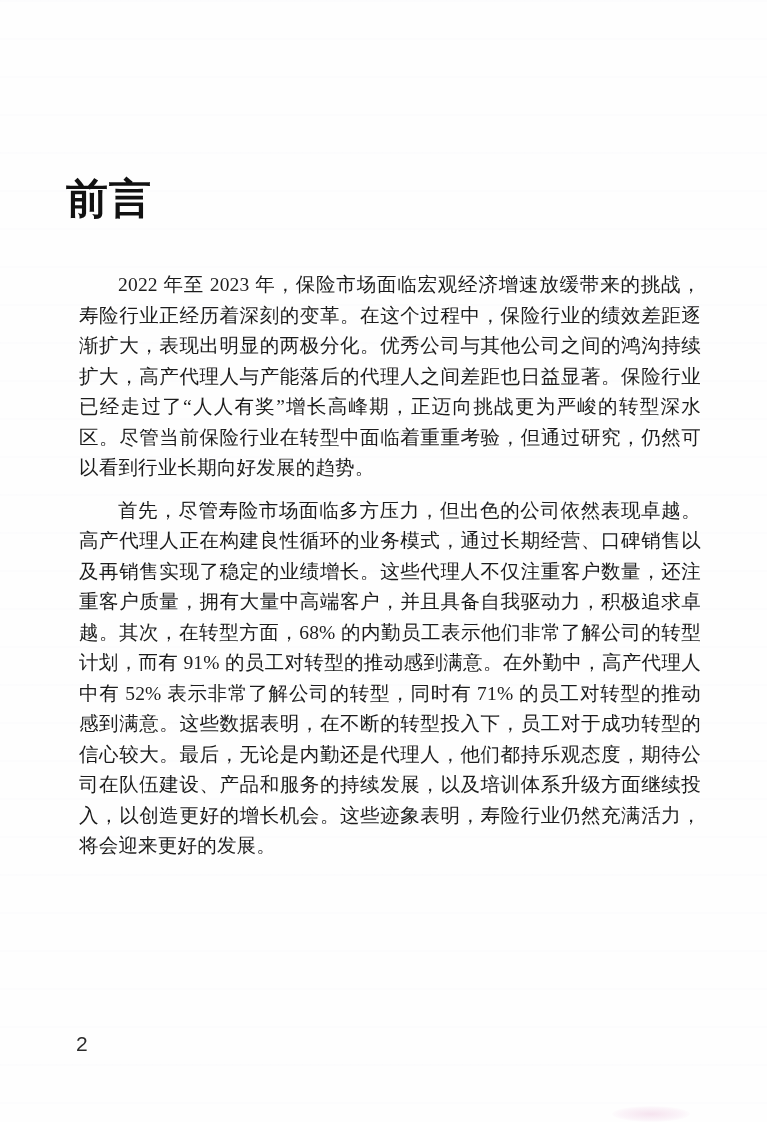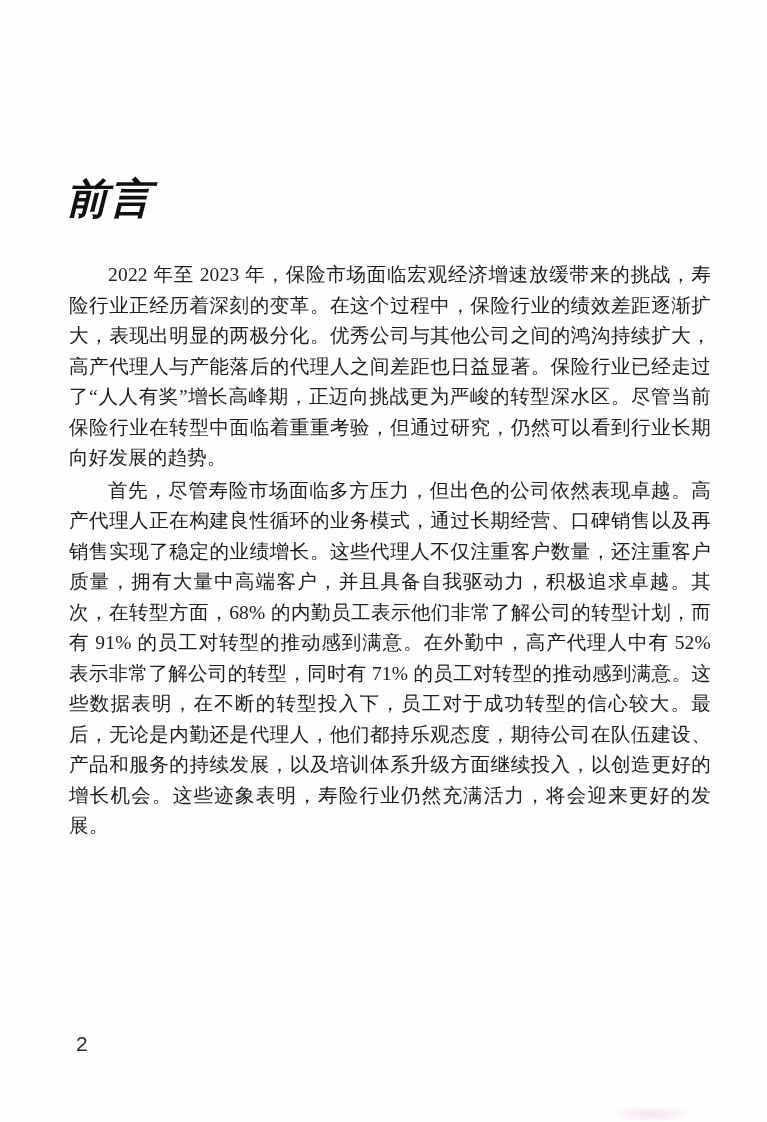--- a/index.html
+++ b/index.html
@@ -27,31 +27,30 @@
     position: absolute;
     left: 66px;
     top: 176px;
     margin: 0;
     font-family: "Liberation Sans", "DejaVu Sans", sans-serif;
     font-weight: 900;
     font-size: 42px;
     line-height: 1.1;
     letter-spacing: 1px;
     color: #111111;
-    font-style: italic;
   }
   .body-text {
     position: absolute;
     left: 67px;
     top: 258px;
     width: 646px;
     color: #1c1c1c;
   }
   .body-text p {
-    margin: 2px;
+    margin: 12px;
     font-size: 19.5px;
     line-height: 30.5px;
     text-align: justify;
     text-indent: 2em;
     letter-spacing: 0.2px;
   }
   .page-number {
     position: absolute;
     left: 76px;
     top: 1032px;

